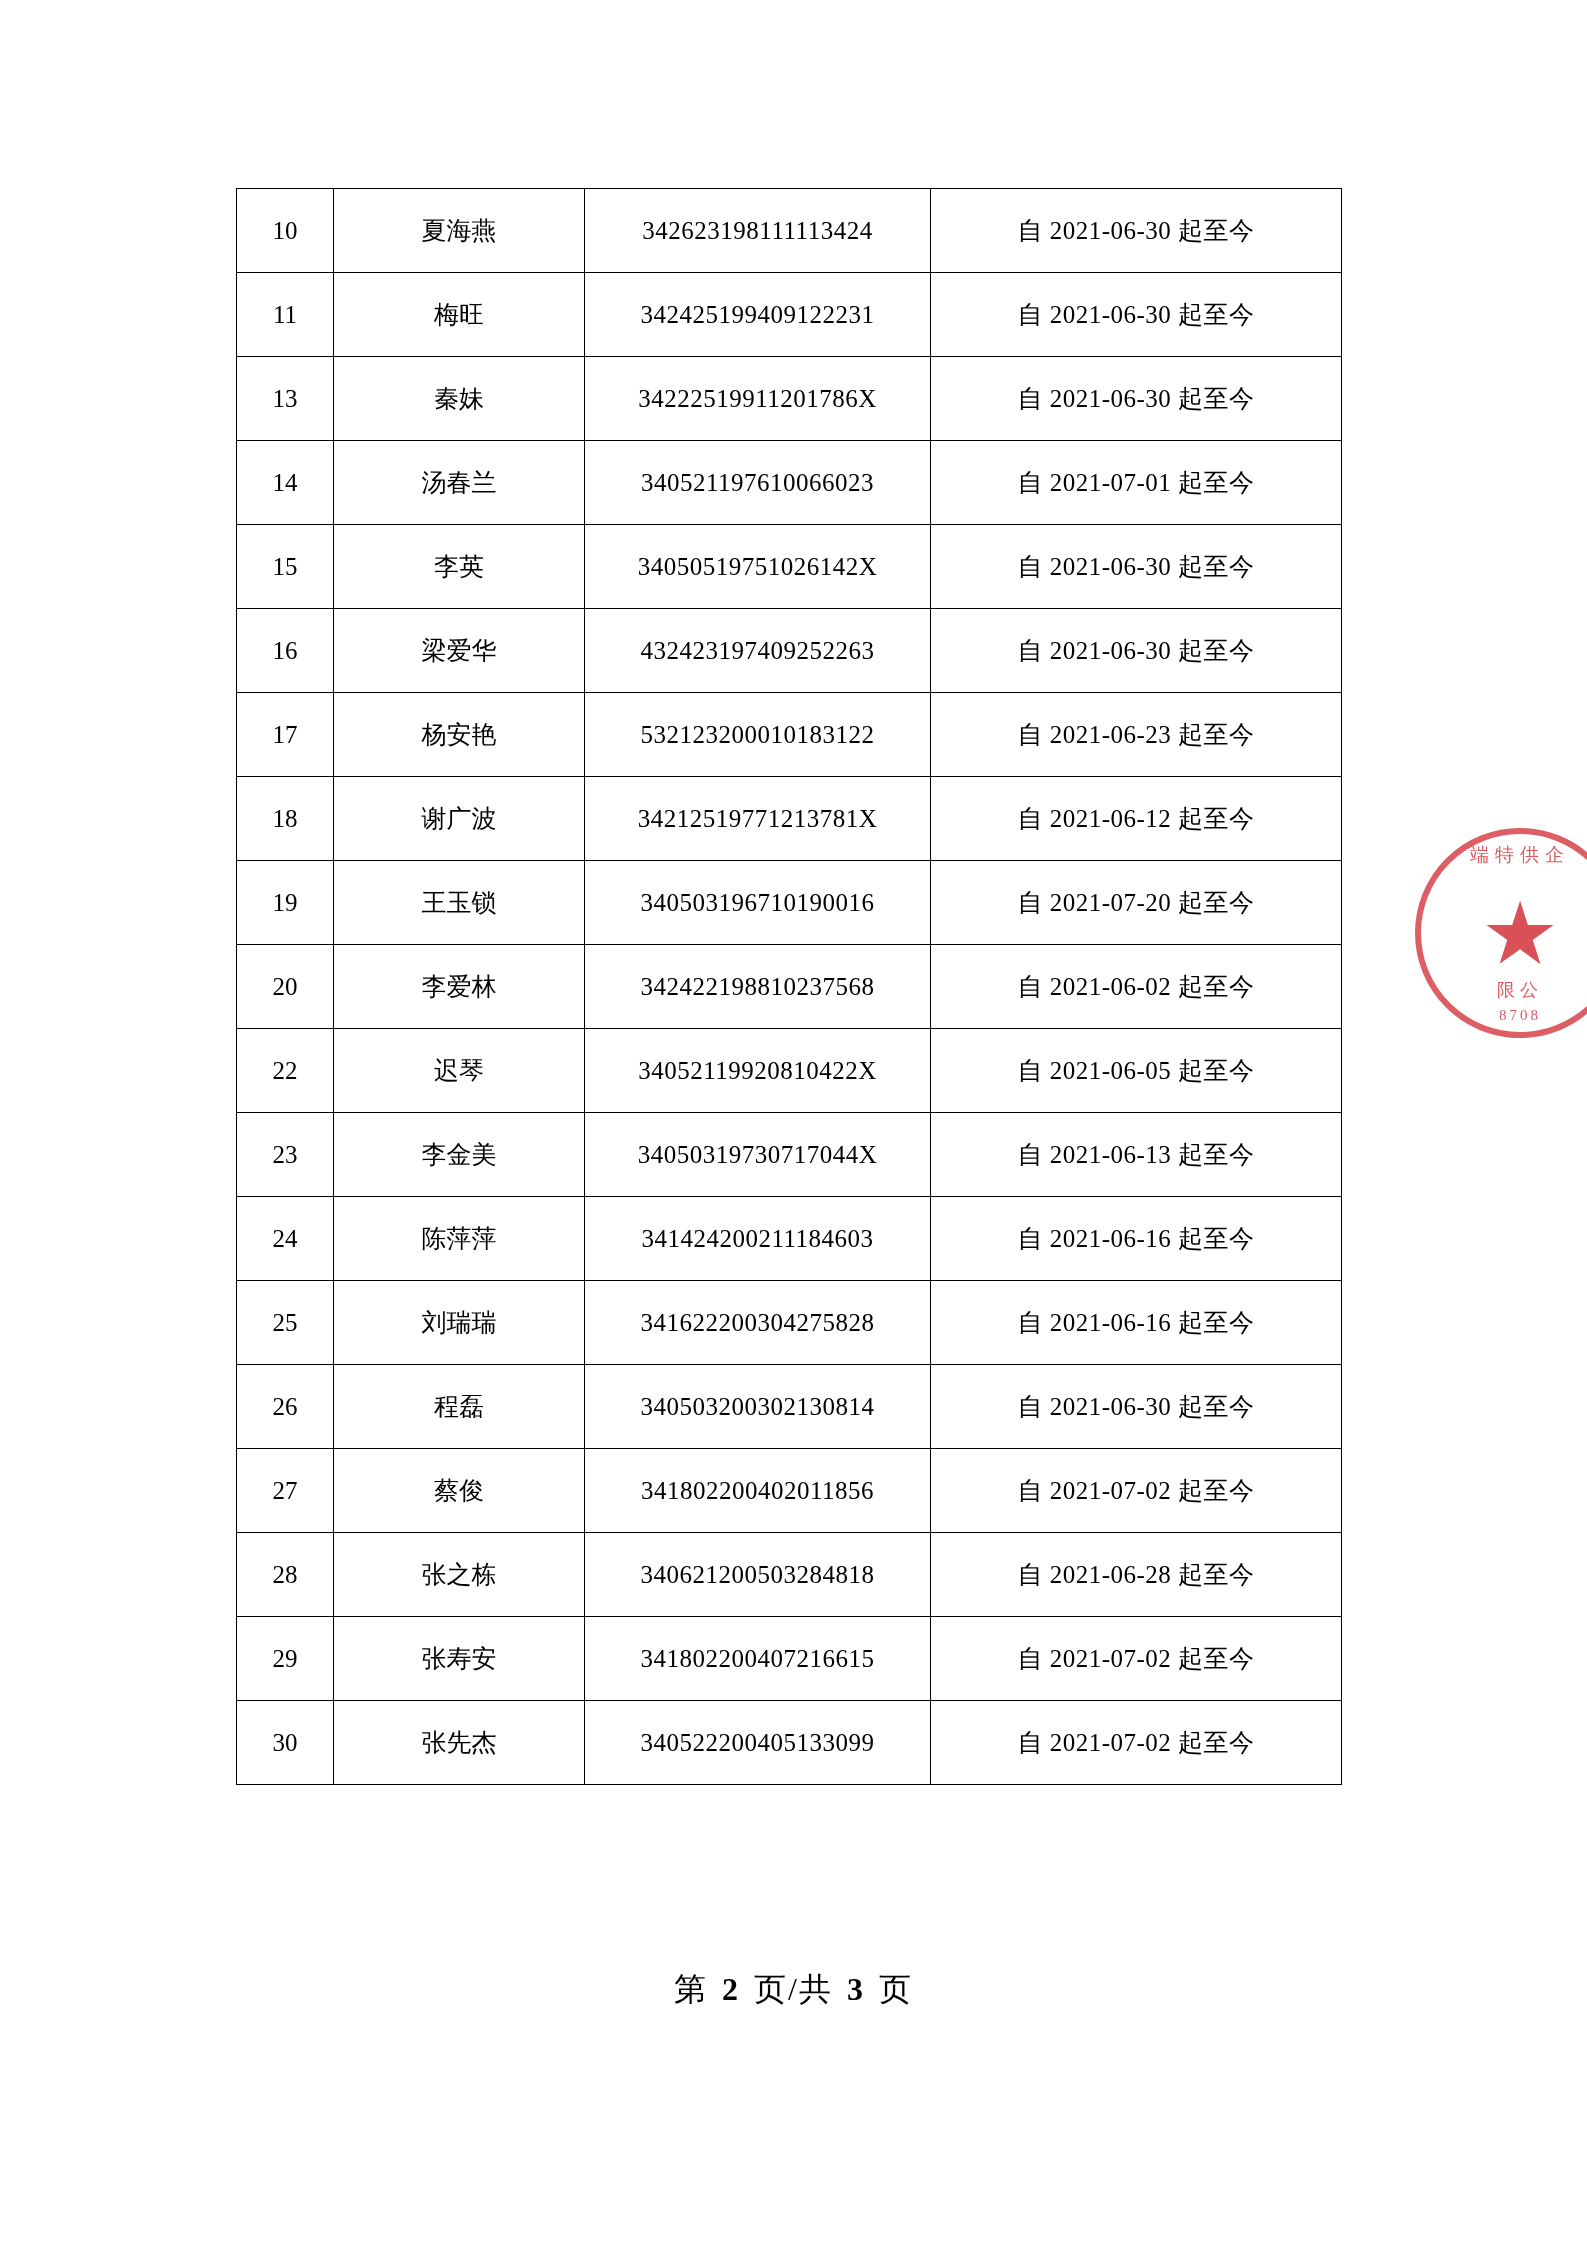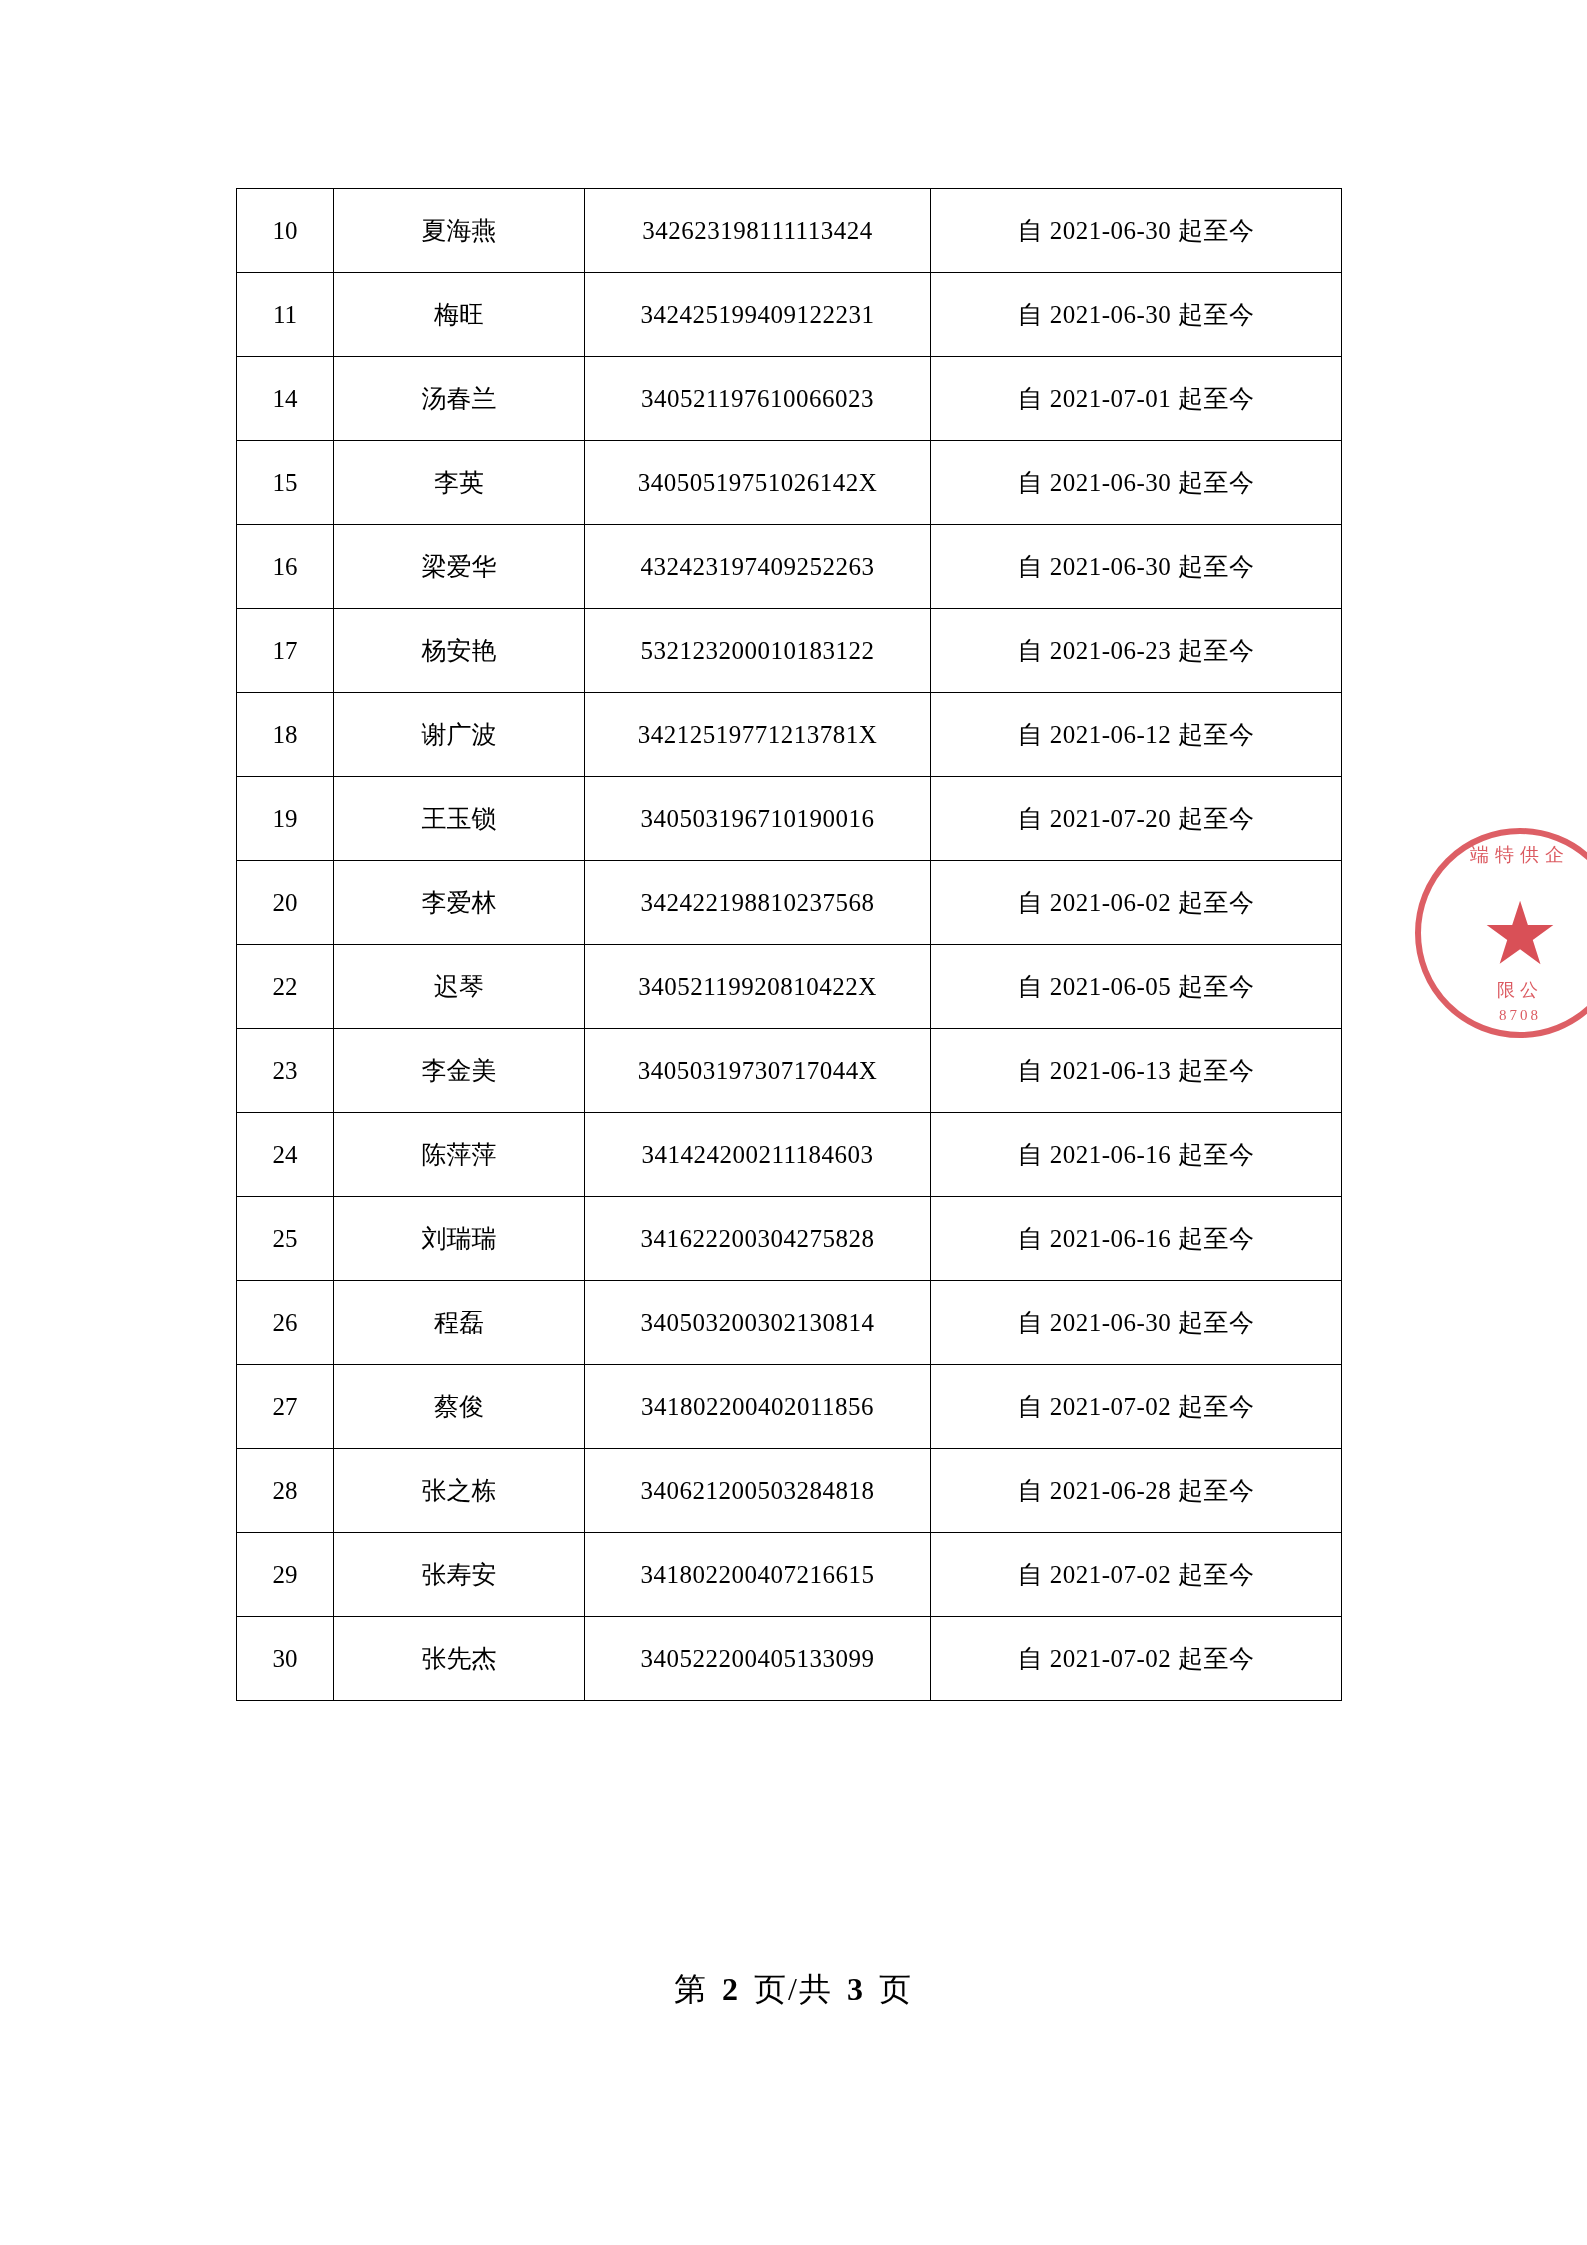--- a/index.html
+++ b/index.html
@@ -156,20 +156,26 @@
         <tr>
           <td class="col-index">10</td>
           <td class="col-name">夏海燕</td>
           <td class="col-id">342623198111113424</td>
           <td class="col-period"><span class="period-text">自 2021-06-30 起至今</span></td>
         </tr>
         <tr>
           <td class="col-index">11</td>
           <td class="col-name">梅旺</td>
           <td class="col-id">342425199409122231</td>
+          <td class="col-period"><span class="period-text">自 2021-06-30 起至今</span></td>
+        </tr>
+        <tr>
+          <td class="col-index">13</td>
+          <td class="col-name">秦妹</td>
+          <td class="col-id">34222519911201786X</td>
           <td class="col-period"><span class="period-text">自 2021-06-30 起至今</span></td>
         </tr>
         <tr>
           <td class="col-index">14</td>
           <td class="col-name">汤春兰</td>
           <td class="col-id">340521197610066023</td>
           <td class="col-period"><span class="period-text">自 2021-07-01 起至今</span></td>
         </tr>
         <tr>
           <td class="col-index">15</td>

